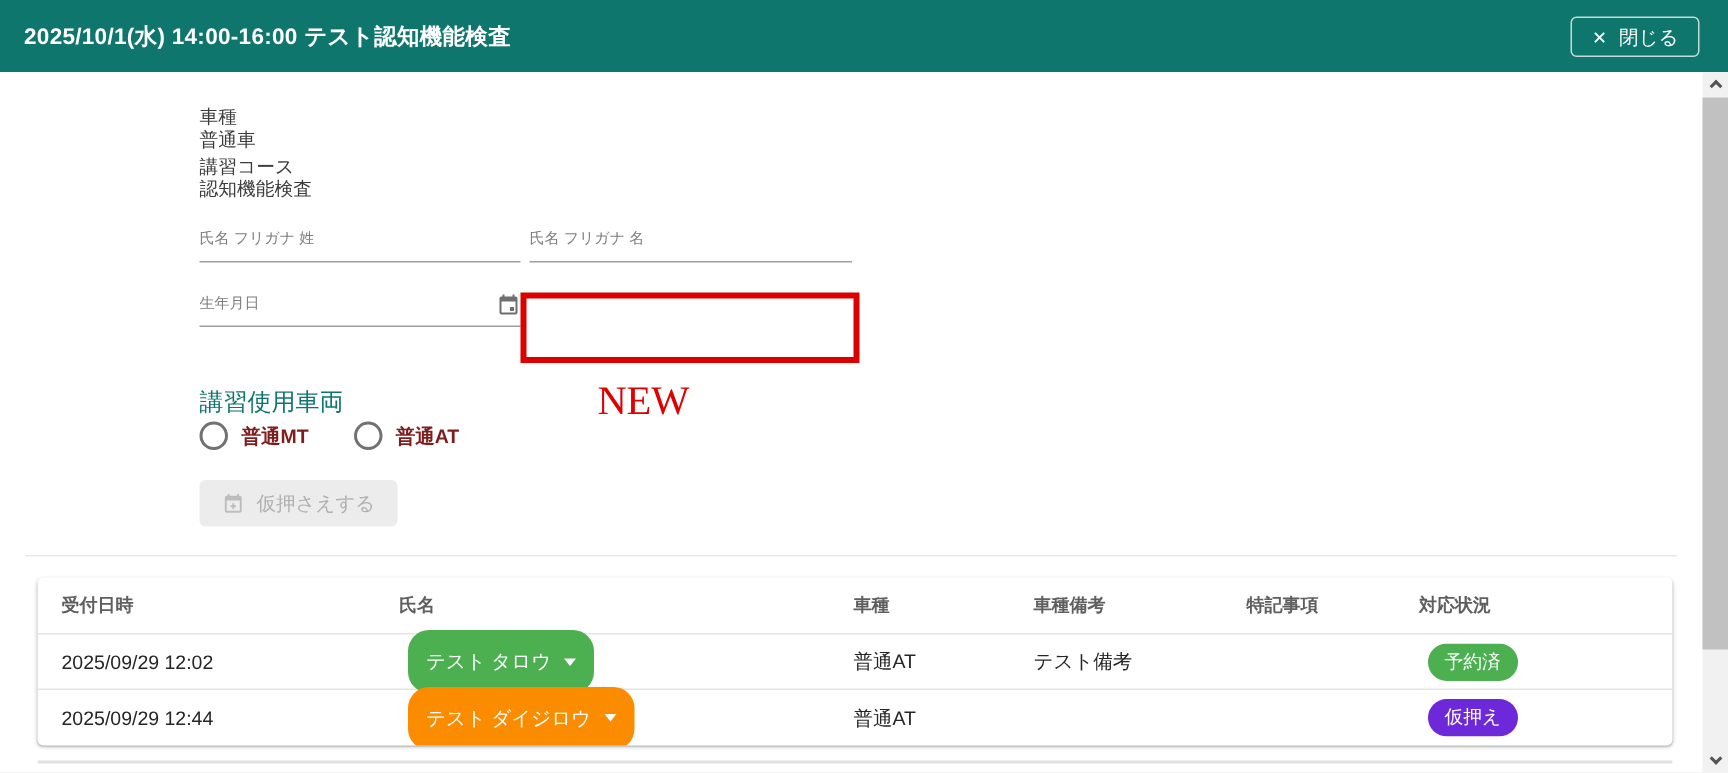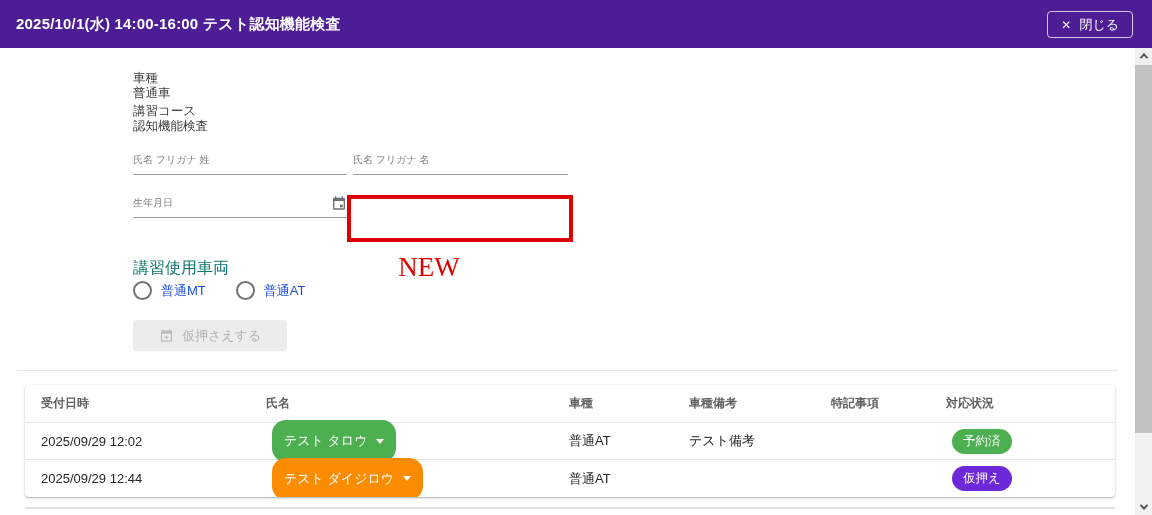--- a/index.html
+++ b/index.html
@@ -1,21 +1,21 @@
 <!DOCTYPE html>
 <html><head>
 <meta charset="utf-8">
 <style>
   * { margin:0; padding:0; box-sizing:border-box; }
   html,body { background:#e9e9e9; }
   body { font-family:"Liberation Sans","DejaVu Sans",sans-serif; }
   #app { position:relative; width:1152px; height:515px; background:#fff; overflow:hidden; }
 
   
-  .header { position:absolute; left:0; top:0; width:1152px; height:48px; background:#4c1d95; z-index:5;
+  .header { position:absolute; left:0; top:0; width:1152px; height:48px; background:#0f766e; z-index:5;
             display:flex; align-items:center; }
   .header-title { color:#fff; font-size:15px; font-weight:600; margin-left:16px; letter-spacing:.2px; }
   .close-btn { position:absolute; right:19px; top:11px; height:27px; display:flex; align-items:center; gap:8px;
                border:1px solid rgba(255,255,255,.75); border-radius:4px; padding:0 13px; color:#fff;
                font-size:13px; background:transparent; cursor:pointer; }
   .close-x { font-size:12px; line-height:1; }
 
   
   .info-label { position:absolute; font-size:12.5px; color:#3c3c3c; }
   .info-value { position:absolute; font-size:12.5px; color:#3c3c3c; }
@@ -34,25 +34,25 @@
   .red-box { position:absolute; left:347px; top:195px; width:226px; height:47px;
              border:4px solid #dd0000; pointer-events:none; z-index:3; }
   .new-label { position:absolute; left:398px; top:252px; width:62px; text-align:center;
                font-family:"Liberation Serif","DejaVu Serif",serif; font-size:27px; color:#e00000; }
 
   
   .section-label { position:absolute; font-size:16px; color:#0f766e; }
   .radio-row { position:absolute; left:133px; top:281px; display:flex; align-items:center; gap:30px; }
   .radio-opt { display:flex; align-items:center; gap:9px; cursor:pointer; }
   .radio-circle { width:19px; height:19px; border:2px solid #717171; border-radius:50%; background:#fff; }
-  .radio-label { font-size:13px; color:#1d4ed8; }
+  .radio-label { font-size:13px; color:#7f1d1d;font-weight:bold; }
 
   
   .hold-btn { position:absolute; left:133px; top:320px; height:31px; display:flex; align-items:center; gap:8px;
-              background:#ececec; border:0; border-radius:4px; padding:0 26px; color:#b0b0b0; font-size:13px;
+              background:#ececec; border:0; border-radius:4px; padding:0 15px; color:#b0b0b0; font-size:13px;
               font-family:inherit; cursor:default; }
 
   
   .divider { position:absolute; left:17px; top:370px; width:1101px; height:1px; background:#e7e7e7; }
 
   
   .card { position:absolute; left:25px; top:385px; width:1090px; height:112px; background:#fff;
           border-radius:4px; box-shadow:0 1px 1px rgba(0,0,0,.14), 0 1px 3px rgba(0,0,0,.2); overflow:hidden; }
   .tr { display:flex; align-items:center; height:37px; border-bottom:1px solid #e4e4e4; }
   .tr:last-child { border-bottom:0; }

